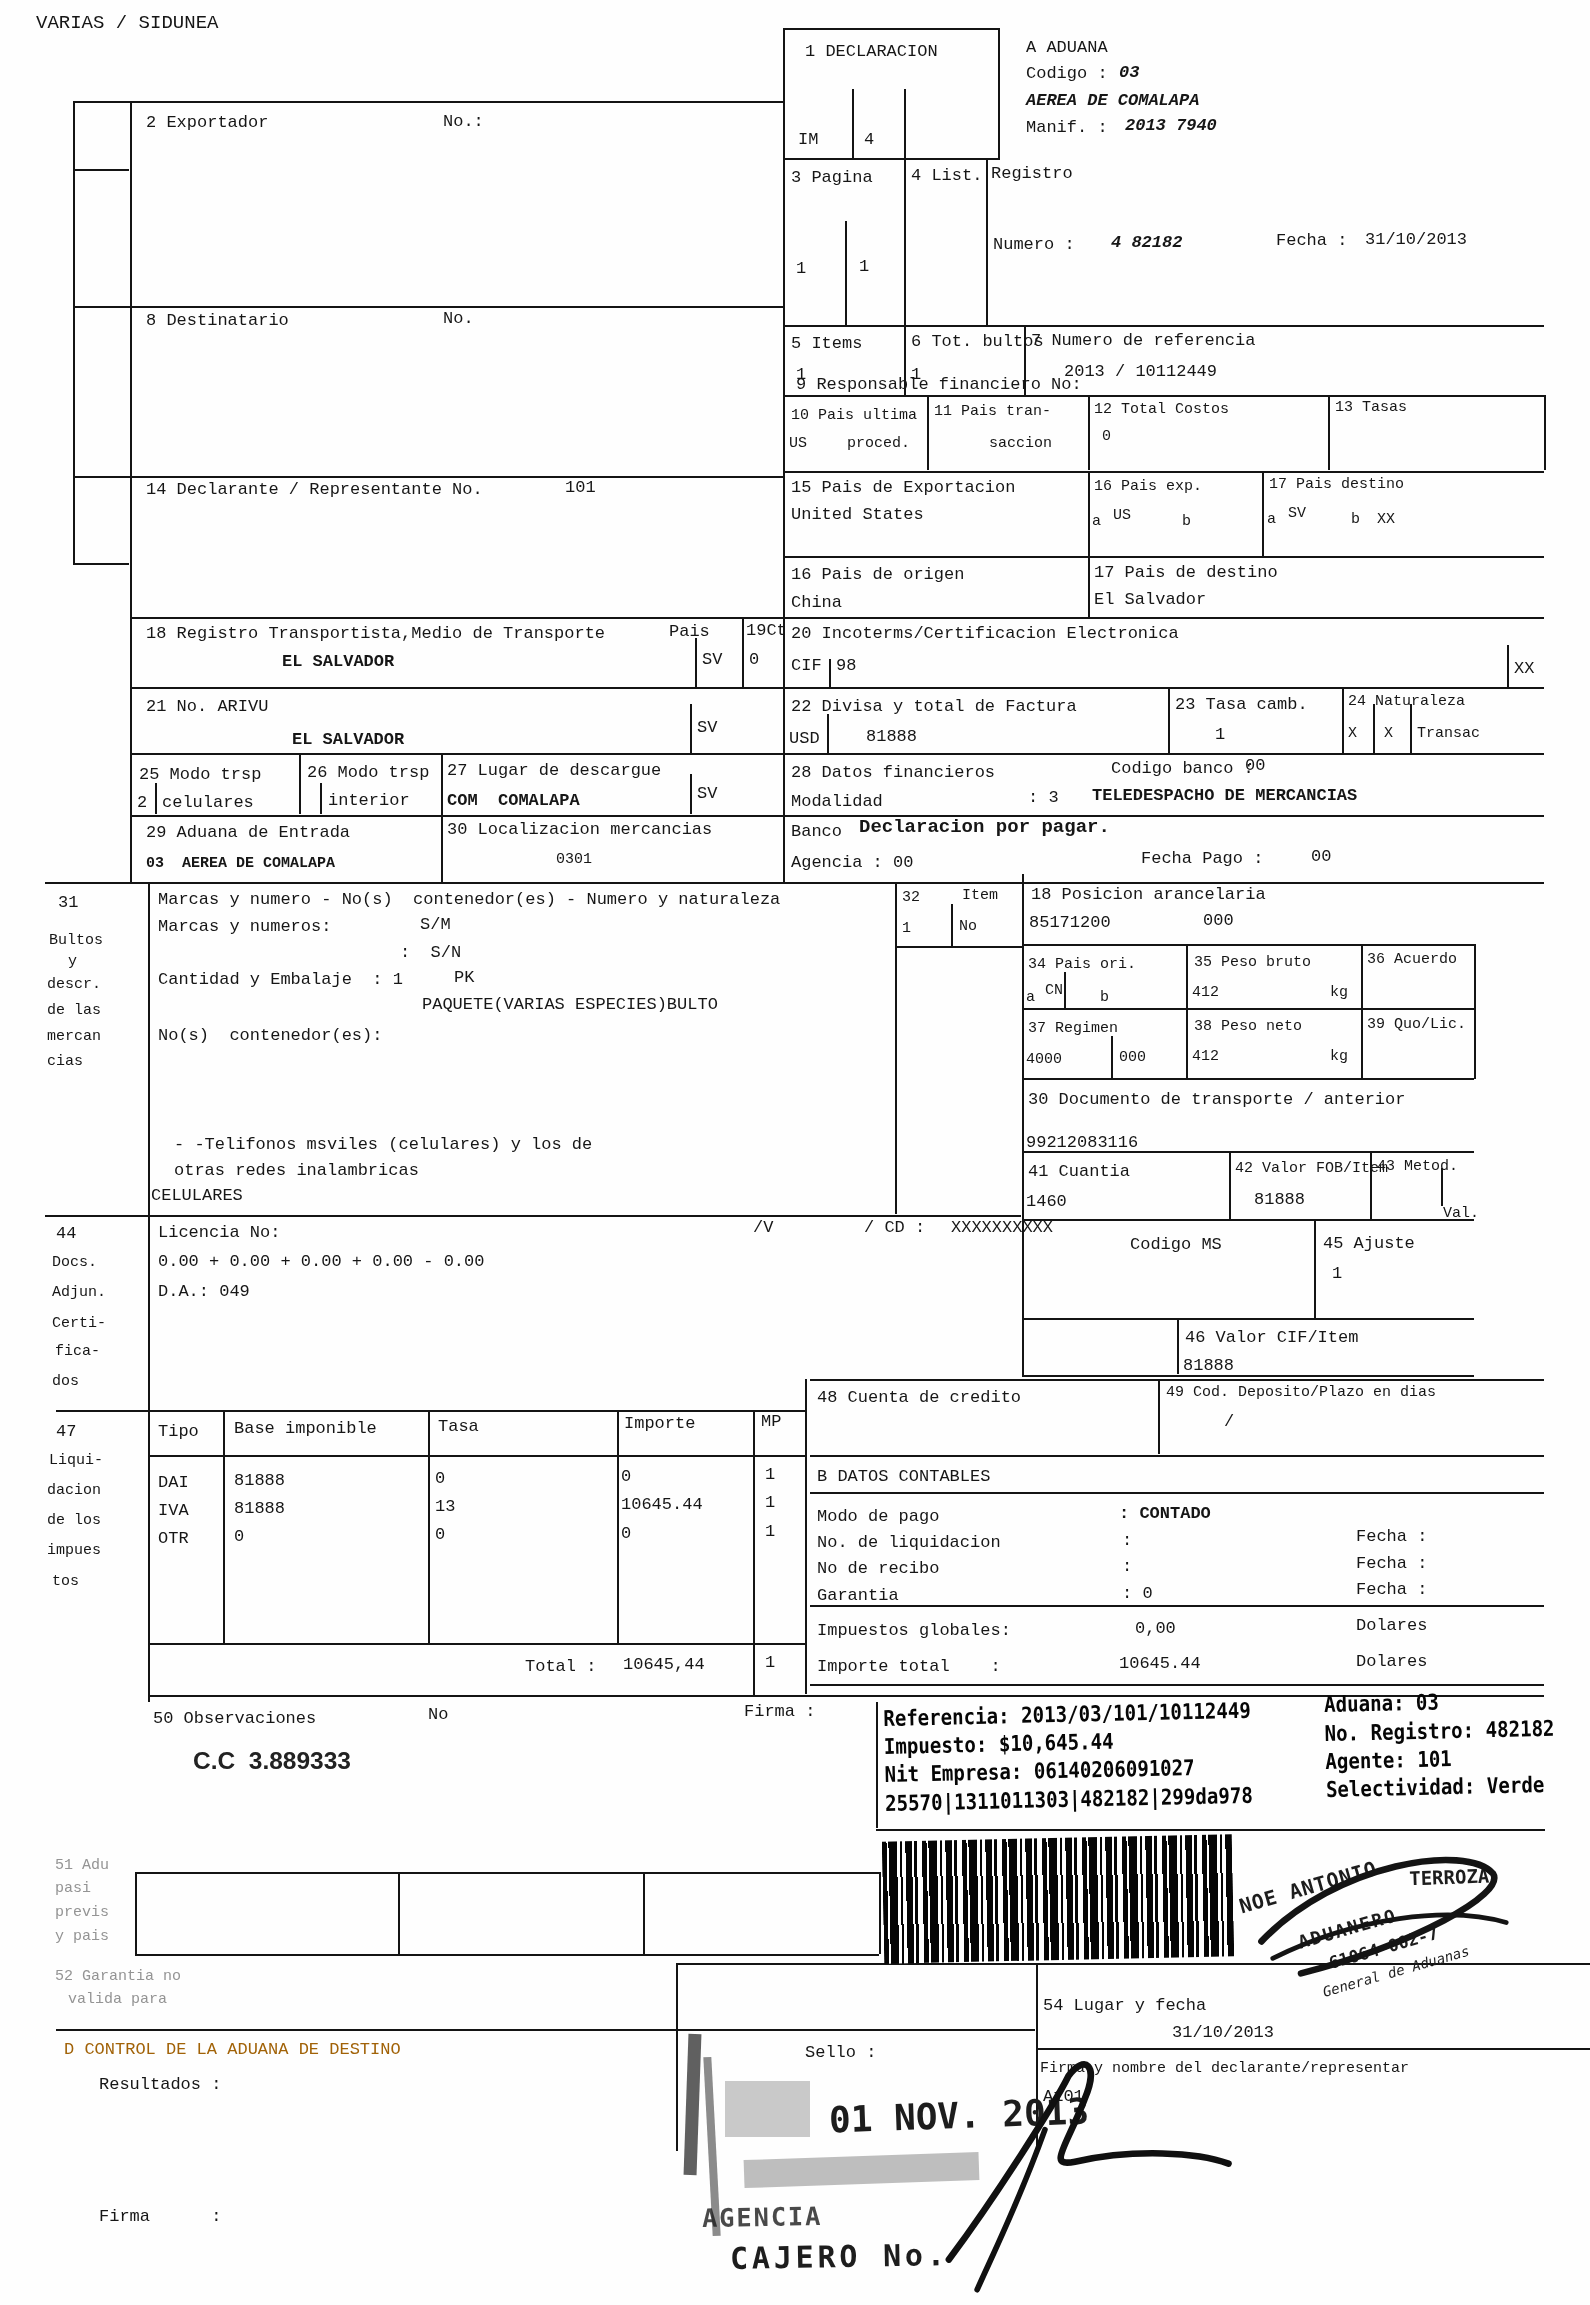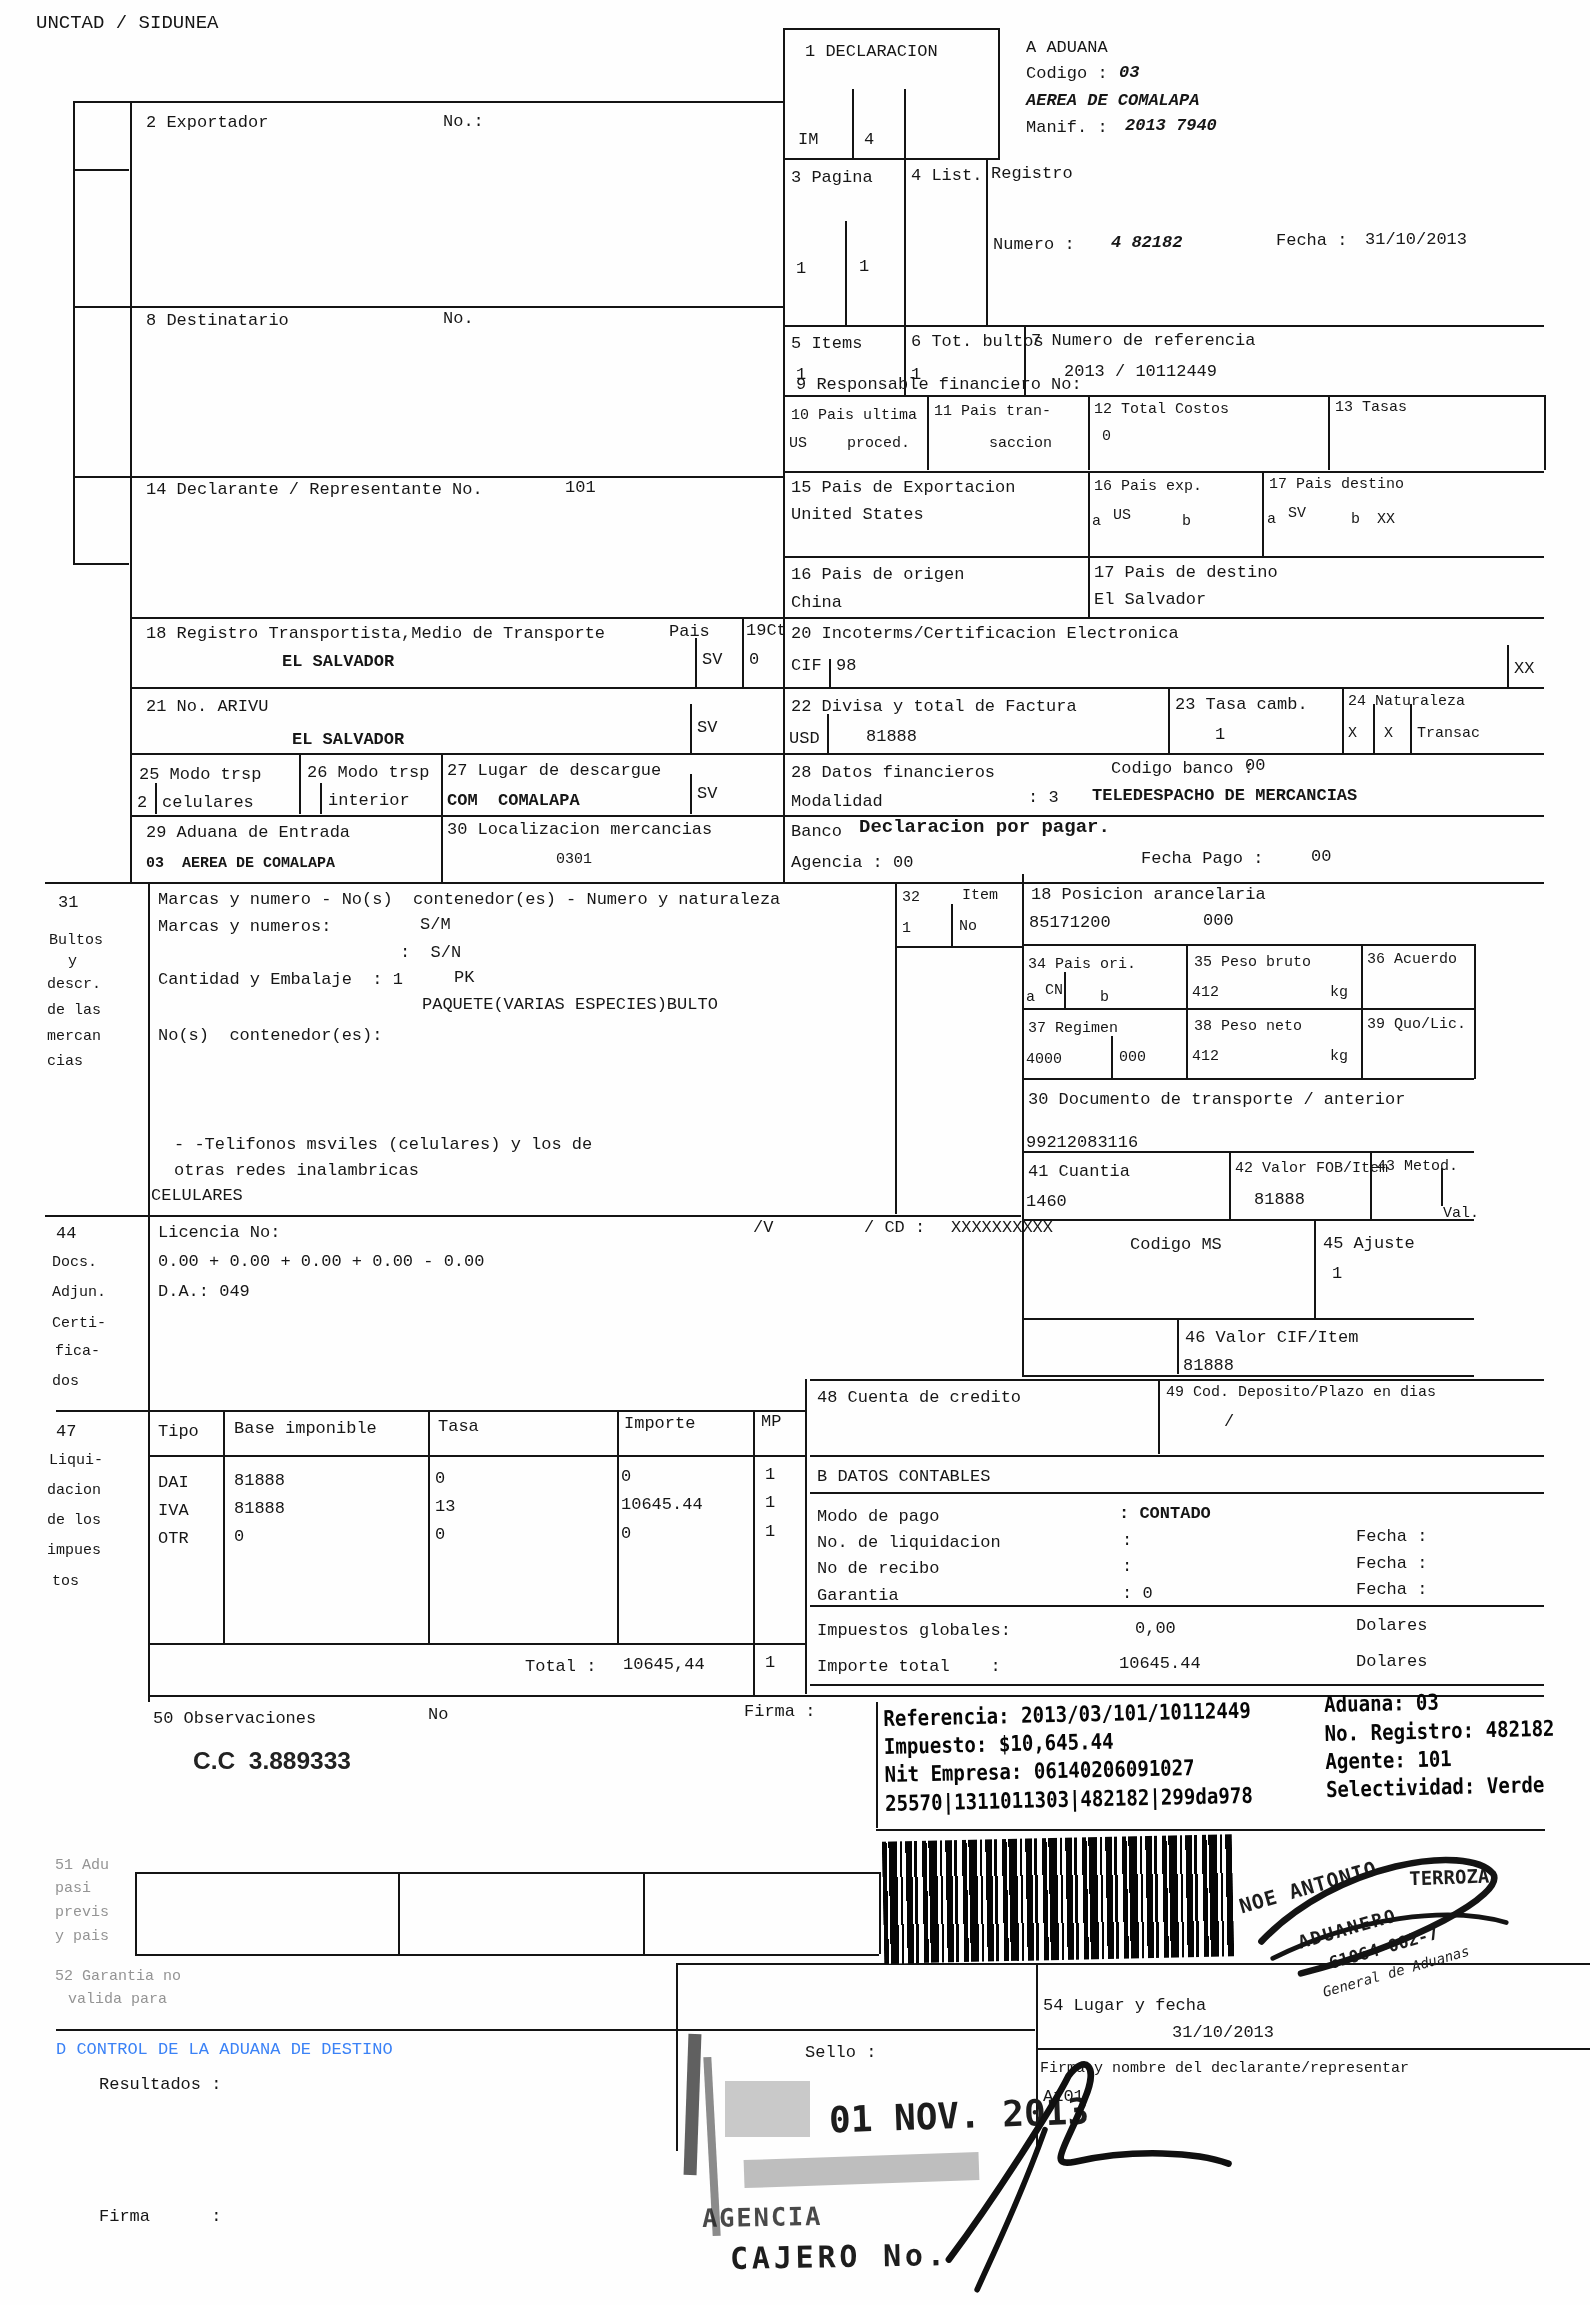--- a/index.html
+++ b/index.html
@@ -19,21 +19,21 @@
   .barcode{position:absolute;left:883px;top:1838px;width:350px;height:122px;transform:rotate(-1.2deg);
     background:repeating-linear-gradient(90deg,#050505 0 4.7px,#fff 4.7px 6.6px,#050505 6.6px 15px,#fff 15px 18px,#050505 18px 20px,#fff 20px 23.5px,#050505 23.5px 30px,#fff 30px 32px,#050505 32px 35px,#fff 35px 40px);}
   .smudge{position:absolute;background:#2b2b2b;opacity:.75;}
   svg.overlay{position:absolute;left:0;top:0;pointer-events:none;}
 </style>
 </head>
 <body>
 
 <div class="page">
 
-  <span class="t big" style="left:36px;top:13px">UNCTAD / SIDUNEA</span>
+  <span class="t big" style="left:36px;top:13px">VARIAS / SIDUNEA</span>
 
   <div class="hl" style="left:73px;top:101px;width:710px"></div>
   <div class="vl" style="left:73px;top:101px;height:462px"></div>
   <div class="vl" style="left:130px;top:101px;height:782px"></div>
   <div class="hl" style="left:73px;top:169px;width:56px"></div>
   <div class="hl" style="left:73px;top:306px;width:56px"></div>
   <div class="hl" style="left:73px;top:476px;width:56px"></div>
   <div class="hl" style="left:73px;top:563px;width:56px"></div>
 
   <div class="hl" style="left:783px;top:28px;width:217px"></div>
@@ -400,21 +400,21 @@
 
   <div class="barcode"></div>
 
   <span class="t sm faint" style="left:55px;top:1857px">51 Adu</span>
   <span class="t sm faint" style="left:55px;top:1880px">pasi</span>
   <span class="t sm faint" style="left:55px;top:1904px">previs</span>
   <span class="t sm faint" style="left:55px;top:1928px">y pais</span>
   <span class="t sm faint" style="left:55px;top:1968px">52 Garantia no</span>
   <span class="t sm faint" style="left:68px;top:1991px">valida para</span>
 
-  <span class="t" style="left:56px;top:2040px;color:#3b82f6">D CONTROL DE LA ADUANA DE DESTINO</span>
+  <span class="t" style="left:64px;top:2040px;color:#a16207">D CONTROL DE LA ADUANA DE DESTINO</span>
   <span class="t" style="left:99px;top:2075px">Resultados :</span>
   <span class="t" style="left:99px;top:2207px">Firma      :</span>
   <span class="t" style="left:805px;top:2043px">Sello :</span>
   <span class="t" style="left:1043px;top:1996px">54 Lugar y fecha</span>
   <span class="t" style="left:1172px;top:2023px">31/10/2013</span>
   <span class="t sm" style="left:1040px;top:2060px">Firma y nombre del declarante/representar</span>
   <span class="t" style="left:1043px;top:2087px">A101</span>
 
   <div style="position:absolute;left:1243px;top:1846px;width:311px;height:169px;transform:rotate(-16deg)">
     <span class="stamp" style="left:9.4px;top:5.6px;font-weight:bold;font-size:20px;letter-spacing:0.9px">NOE ANTONIO</span>

